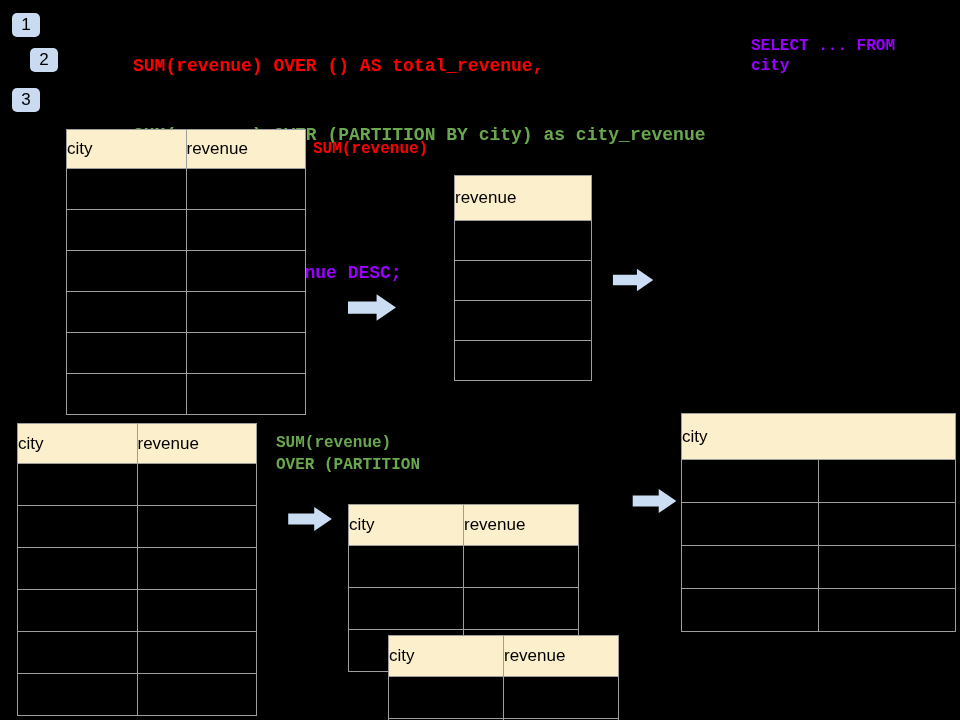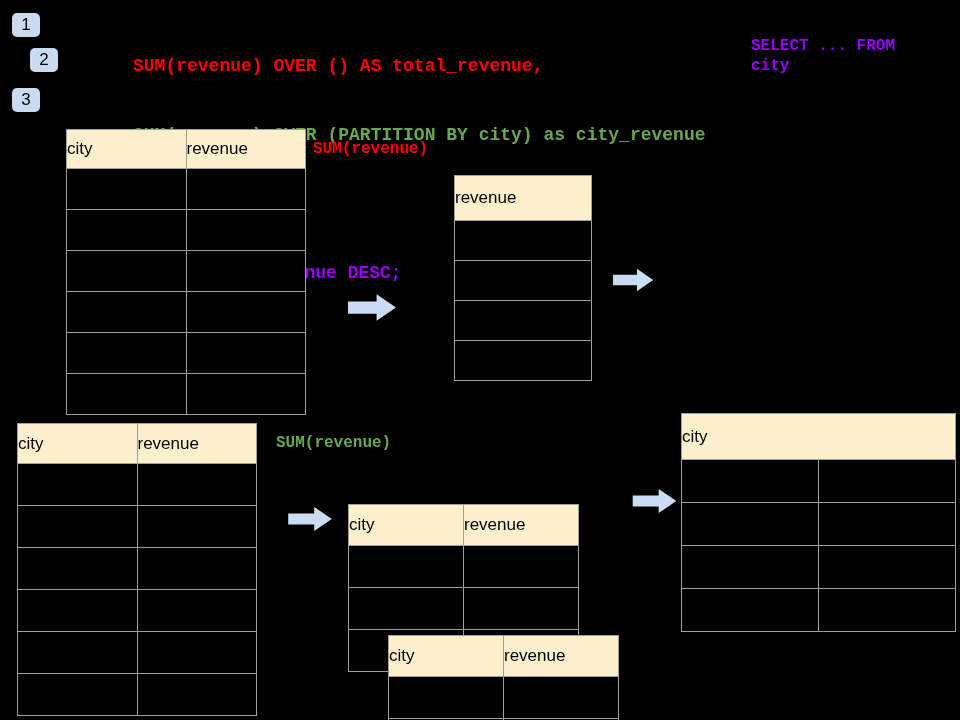--- a/index.html
+++ b/index.html
@@ -62,20 +62,21 @@
     <div>SELECT ... FROM</div>
     <div>city</div>
   </div>
 
   <div class="code ann ann-total" style="color: rgb(255, 0, 0);">
     <div>SUM(revenue)</div>
   </div>
 
   <div class="code ann ann-partition" style="color: rgb(106, 168, 79);">
     <div>SUM(revenue)</div>
+    <div>OVER (PARTITION</div>
   </div>
 
   <div class="table tA">
       <div class="thead">
         <div class="th">city</div>
         <div class="th">revenue</div>
       </div>
       <div class="trow">
         <div class="td"></div>
         <div class="td"></div>

